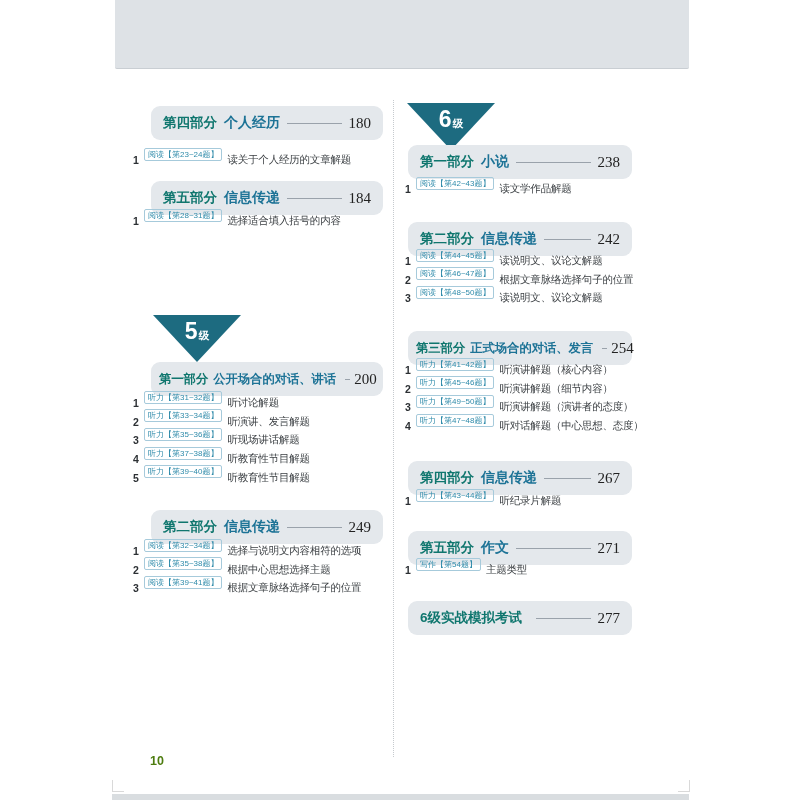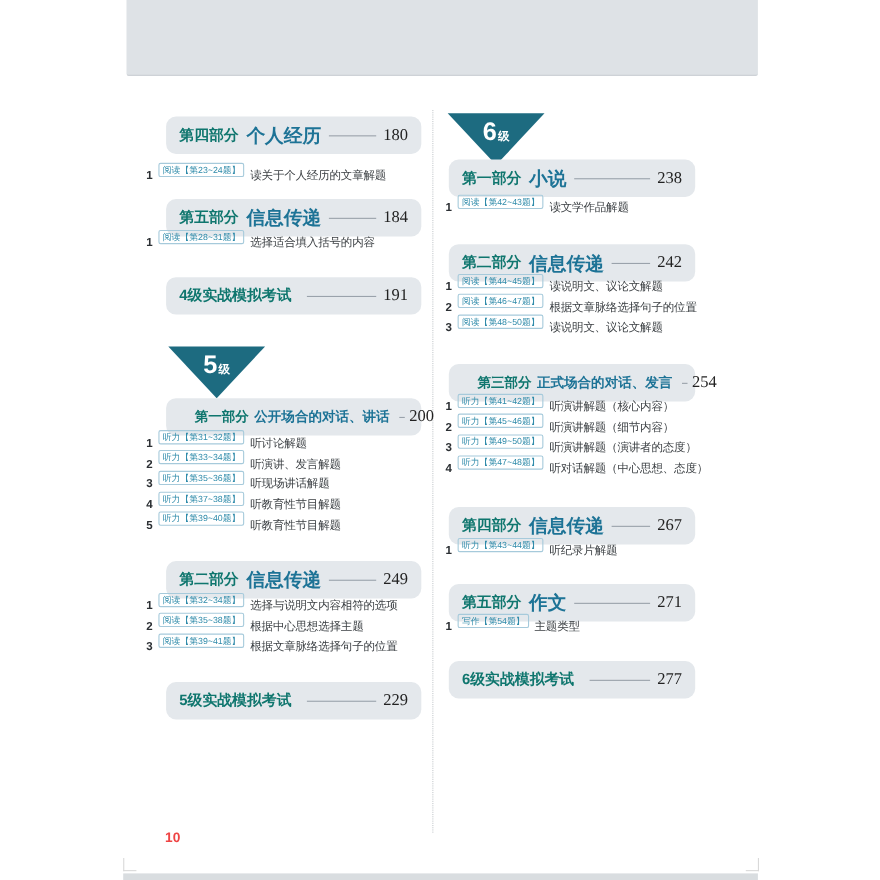--- a/index.html
+++ b/index.html
@@ -15,22 +15,22 @@
   .corner-mark.bl{left:112px;border-left:1px solid #d9d9d9;border-bottom:1px solid #d9d9d9;}
   .corner-mark.br{left:678px;border-right:1px solid #d9d9d9;border-bottom:1px solid #d9d9d9;}
 
   .divider{position:absolute;left:393px;top:100px;height:657px;width:0;
            border-left:1px dotted #c6cace;}
 
   
   .sec-header{position:absolute;display:flex;align-items:center;box-sizing:border-box;
               height:34px;background:#e4e8ec;border-radius:9px;padding:0 12px;}
   .sec-part{font-size:13.5px;font-weight:bold;color:#0f766e;white-space:nowrap;margin-right:7px;}
-  .sec-title{font-size:17px;font-weight:bold;color:#1d7396;white-space:nowrap;}
-  .sec-header.compact{padding:0 26px;justify-content:space-between;}
+  .sec-title{font-size:14px;font-weight:bold;color:#1d7396;white-space:nowrap;}
+  .sec-header.compact{padding:0 8px;justify-content:space-between;}
   .sec-header.compact .sec-part,.sec-header.compact .sec-title{font-size:12.3px;margin-right:5px;}
   .leader{flex:1;height:1px;background:#9aa2ab;margin:0 7px;min-width:5px;}
   .sec-header.compact .leader{margin:0 4px;}
   .sec-page{font-family:"Liberation Serif","DejaVu Serif",serif;font-size:15px;color:#222;white-space:nowrap;}
 
   
   .items{position:absolute;}
   .item{display:flex;align-items:center;height:18.6px;white-space:nowrap;}
   .num{font-size:10.5px;font-weight:bold;color:#2c3034;width:8px;}
   .tag{font-size:8px;color:#2f8baa;border:1px solid #a6cadb;border-radius:2px;
@@ -39,21 +39,21 @@
 
   
   .badge{position:absolute;}
   .tri{width:0;height:0;border-left:44px solid transparent;border-right:44px solid transparent;
        border-top:47px solid #1d6b80;}
   .badge-label{position:absolute;top:4px;left:0;width:88px;text-align:center;color:#fff;
                display:flex;justify-content:center;align-items:baseline;}
   .badge-num{font-size:23px;font-weight:bold;line-height:24px;}
   .badge-suffix{font-size:10.5px;font-weight:bold;margin-left:1px;}
 
-  .footer-page{position:absolute;left:150px;top:754px;font-size:12.5px;font-weight:bold;color:#ef4444;}
+  .footer-page{position:absolute;left:150px;top:754px;font-size:12.5px;font-weight:bold;color:#4d7c0f;}
 </style>
 </head>
 <body>
 
 <div class="page">
 
   <div class="top-band"></div>
   <div class="bottom-strip"></div>
   <div class="corner-mark bl"></div>
   <div class="corner-mark br"></div>
@@ -80,25 +80,20 @@
     <span class="sec-page">184</span>
   </div>
   <div class="items" style="left:133px;top:212px">
     <div class="item">
       <span class="num">1</span>
       <span class="tag">阅读【第28~31题】</span>
       <span class="txt">选择适合填入括号的内容</span>
     </div>
   </div>
 
-  <div class="sec-header" style="left:151px;top:252px;width:232px">
-    <span class="sec-part">4级实战模拟考试</span>
-    <span class="leader"></span>
-    <span class="sec-page">191</span>
-  </div>
 
   <div class="badge" style="left:153px;top:315px">
     <div class="tri"></div>
     <div class="badge-label">
       <span class="badge-num">5</span>
       <span class="badge-suffix">级</span>
     </div>
   </div>
 
   <div class="sec-header compact" style="left:151px;top:362px;width:232px">
@@ -152,25 +147,20 @@
       <span class="tag">阅读【第35~38题】</span>
       <span class="txt">根据中心思想选择主题</span>
     </div>
     <div class="item">
       <span class="num">3</span>
       <span class="tag">阅读【第39~41题】</span>
       <span class="txt">根据文章脉络选择句子的位置</span>
     </div>
   </div>
 
-  <div class="sec-header" style="left:151px;top:620px;width:232px">
-    <span class="sec-part">5级实战模拟考试</span>
-    <span class="leader"></span>
-    <span class="sec-page">229</span>
-  </div>
 
   <div class="badge" style="left:407px;top:103px">
     <div class="tri"></div>
     <div class="badge-label">
       <span class="badge-num">6</span>
       <span class="badge-suffix">级</span>
     </div>
   </div>
 
   <div class="sec-header" style="left:408px;top:145px;width:224px">

